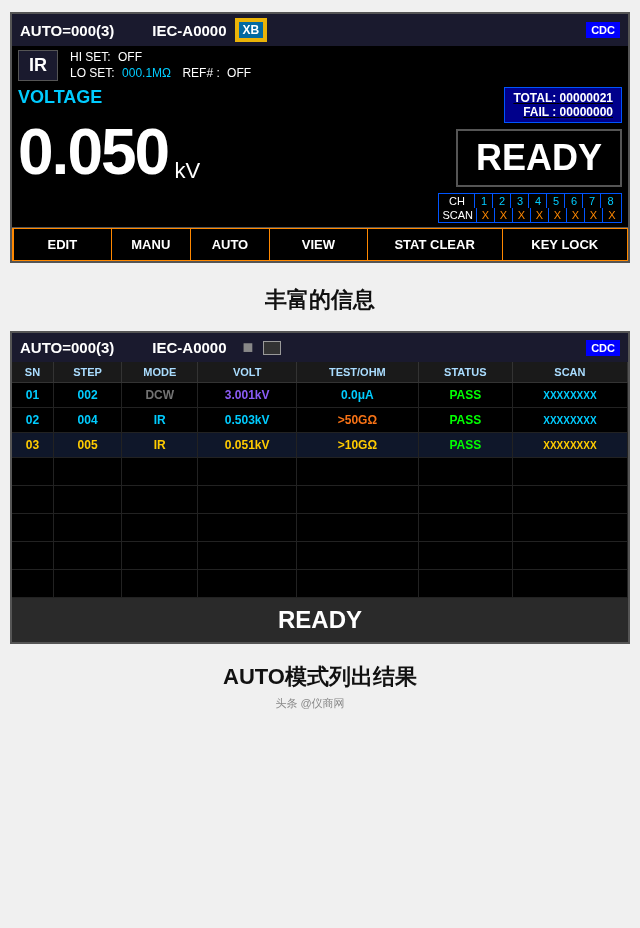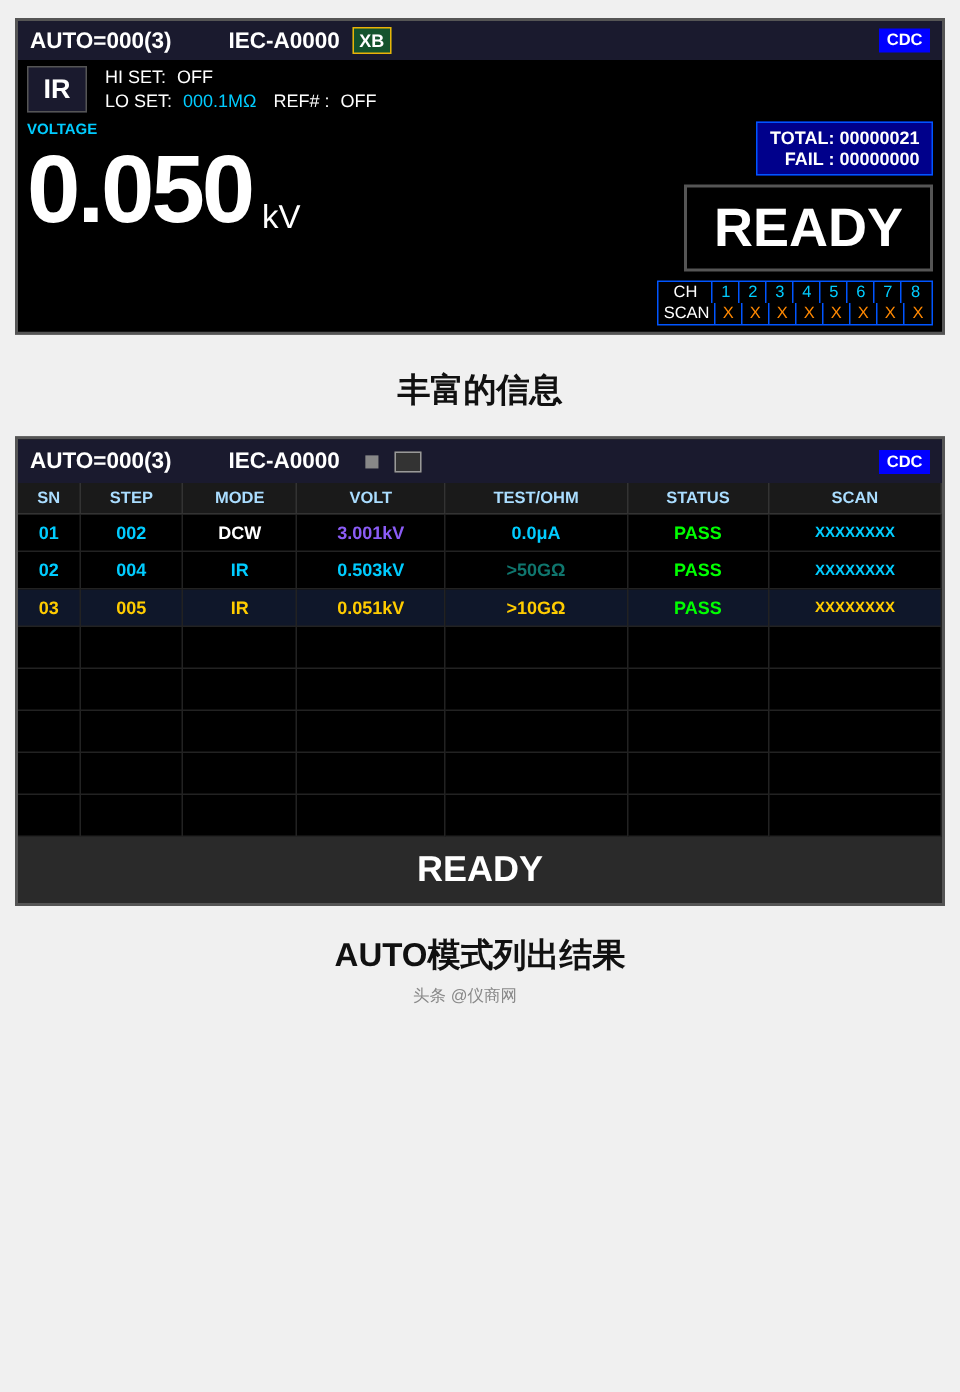--- a/index.html
+++ b/index.html
@@ -26,26 +26,26 @@
       align-items: center;
       justify-content: space-between;
       background: #1a1a2e;
       color: #fff;
       padding: 4px 8px;
       font-size: 15px;
       font-weight: bold;
     }
 
     .xb-badge {
-      background: #14532d;
+      background: #0369a1;
       color: #fff;
       font-size: 12px;
       font-weight: bold;
       padding: 1px 4px;
-      border: 1px solid #eab308;
+      border: 4px solid #eab308;
     }
 
     .cdc-badge {
       background: #00f;
       color: #fff;
       font-size: 11px;
       font-weight: bold;
       padding: 2px 5px;
     }
 
@@ -98,23 +98,23 @@
       background: #000;
       padding: 2px 6px 4px 6px;
     }
 
     .voltage-left {
       flex: 1;
     }
 
     .voltage-label {
       color: #0cf;
-      font-size: 10px;
-      font-weight: bold;
-      margin-bottom: 2px;
+      font-size: 18px;
+      font-weight: bold;
+      margin-bottom: 12px;
     }
 
     .voltage-value {
       color: #fff;
       font-size: 64px;
       font-weight: bold;
       line-height: 1;
       letter-spacing: -2px;
     }
 
@@ -123,20 +123,21 @@
       font-size: 22px;
       vertical-align: bottom;
       margin-left: 2px;
     }
 
     .voltage-right {
       display: flex;
       flex-direction: column;
       align-items: flex-end;
       gap: 4px;
+      text-decoration: underline;
     }
 
     .total-fail-box {
       background: #00008b;
       border: 1px solid #0055ff;
       padding: 3px 8px;
       color: #fff;
       font-size: 12px;
       font-weight: bold;
       text-align: right;
@@ -369,20 +370,28 @@
         <div class="ch-scan-cell x-val">X</div>
         <div class="ch-scan-cell x-val">X</div>
         <div class="ch-scan-cell x-val">X</div>
         <div class="ch-scan-cell x-val">X</div>
         <div class="ch-scan-cell x-val">X</div>
         <div class="ch-scan-cell x-val">X</div>
       </div>
     </div>
   </div>
 
+  <div class="toolbar">
+    <div class="toolbar-btn">EDIT</div>
+    <div class="toolbar-btn" style="flex:0.8;">MANU</div>
+    <div class="toolbar-btn" style="flex:0.8;">AUTO</div>
+    <div class="toolbar-btn">VIEW</div>
+    <div class="toolbar-btn" style="flex:1.4;">STAT CLEAR</div>
+    <div class="toolbar-btn" style="flex:1.3;">KEY LOCK</div>
+  </div>
 
 </div>
 
 <div class="caption">丰富的信息</div>
 
 <div class="panel2">
 
   <div class="panel2-header">
     <div class="header-row">
       <span>AUTO=000(3)</span>
@@ -402,32 +411,32 @@
         <th>VOLT</th>
         <th>TEST/OHM</th>
         <th>STATUS</th>
         <th>SCAN</th>
       </tr>
     </thead>
     <tbody id="table-body">
     <tr>
       <td style="color:#0cf">01</td>
       <td style="color:#0cf">002</td>
-      <td style="color:#ffffff">DCW</td>
+      <td style="color:#737373">DCW</td>
       <td style="color:#8b5cf6">3.001kV</td>
       <td style="color:#0cf">0.0μA</td>
       <td class="td-pass" style="color:#0f0;font-weight:bold;">PASS</td>
       <td class="td-scan" style="color:#0cf;font-size:10px;">XXXXXXXX</td>
     </tr>
         <tr>
       <td style="color:#0cf">02</td>
       <td style="color:#0cf">004</td>
       <td style="color:#0cf">IR</td>
       <td style="color:#0cf">0.503kV</td>
-      <td style="color:#0f766e">&gt;50GΩ</td>
+      <td style="color:#f97316">&gt;50GΩ</td>
       <td class="td-pass" style="color:#0f0;font-weight:bold;">PASS</td>
       <td class="td-scan" style="color:#0cf;font-size:10px;">XXXXXXXX</td>
     </tr>
         <tr class="row-orange">
       <td style="color:#fc0">03</td>
       <td style="color:#fc0">005</td>
       <td style="color:#fc0">IR</td>
       <td style="color:#fc0">0.051kV</td>
       <td style="color:#fc0">&gt;10GΩ</td>
       <td class="td-pass" style="color:#0f0;font-weight:bold;">PASS</td>

